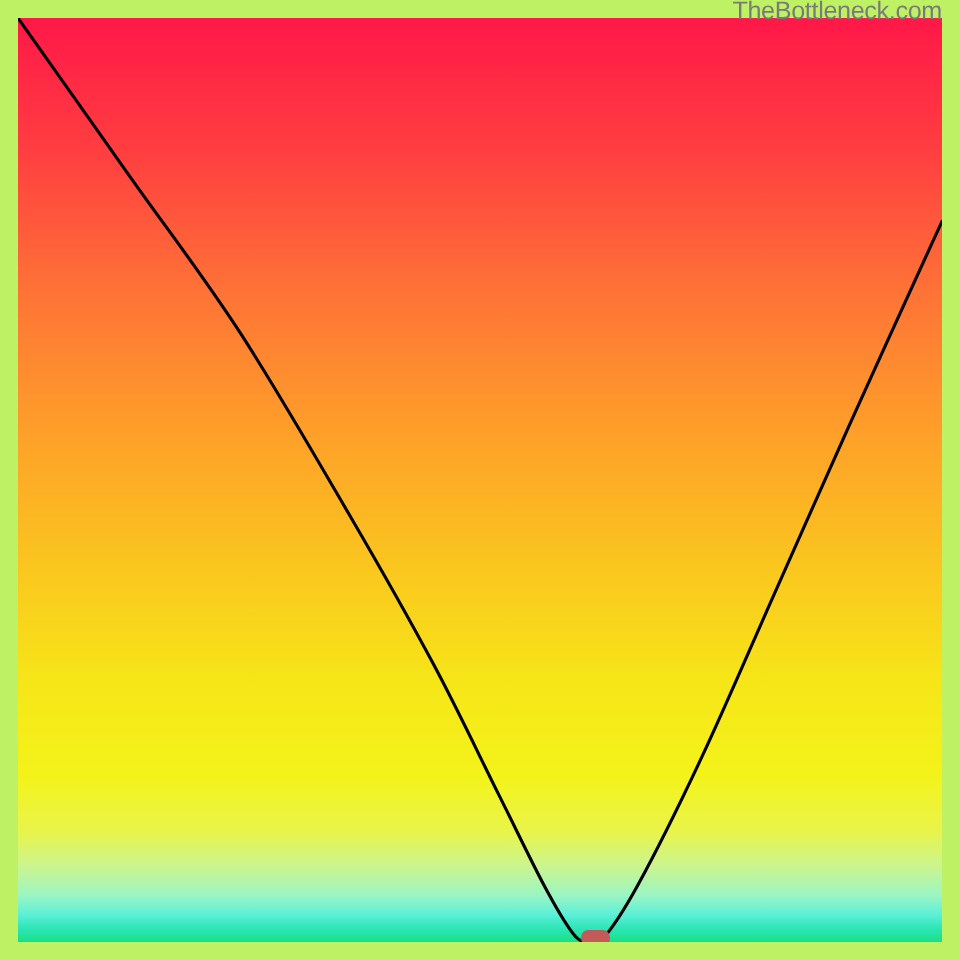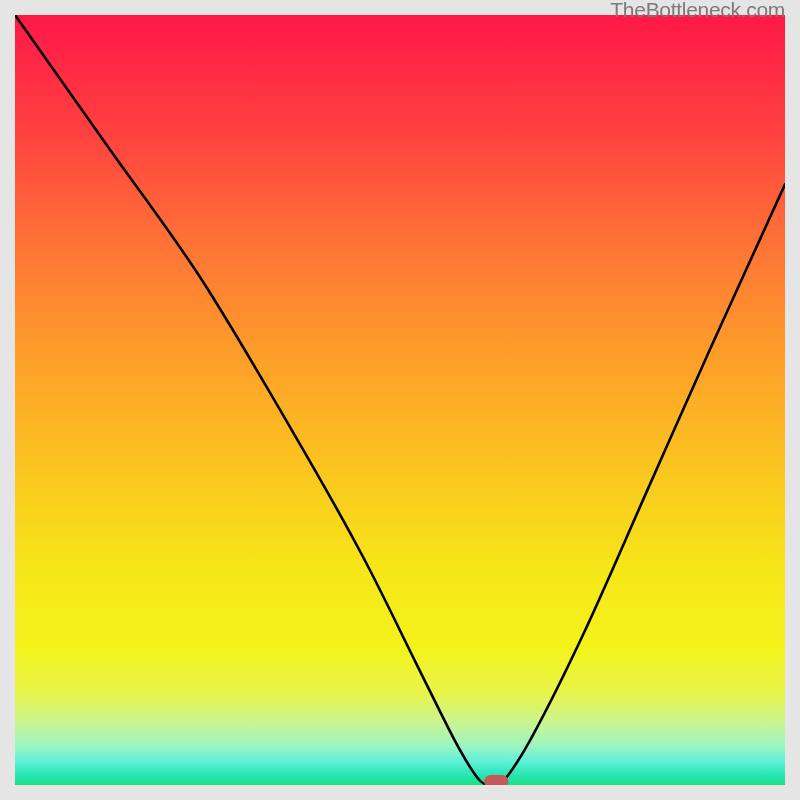--- a/index.html
+++ b/index.html
@@ -7,21 +7,21 @@
     padding: 0;
     width: 800px;
     height: 800px;
     background: #000;
     overflow: hidden;
   }
   .frame {
     position: relative;
     width: 800px;
     height: 800px;
-    background: #e5e5e5;
+    background: #bef264;
   }
   .plot-area {
     position: absolute;
     left: 15px;
     top: 15px;
     width: 770px;
     height: 770px;
     overflow: hidden;
   }
   .gradient {

